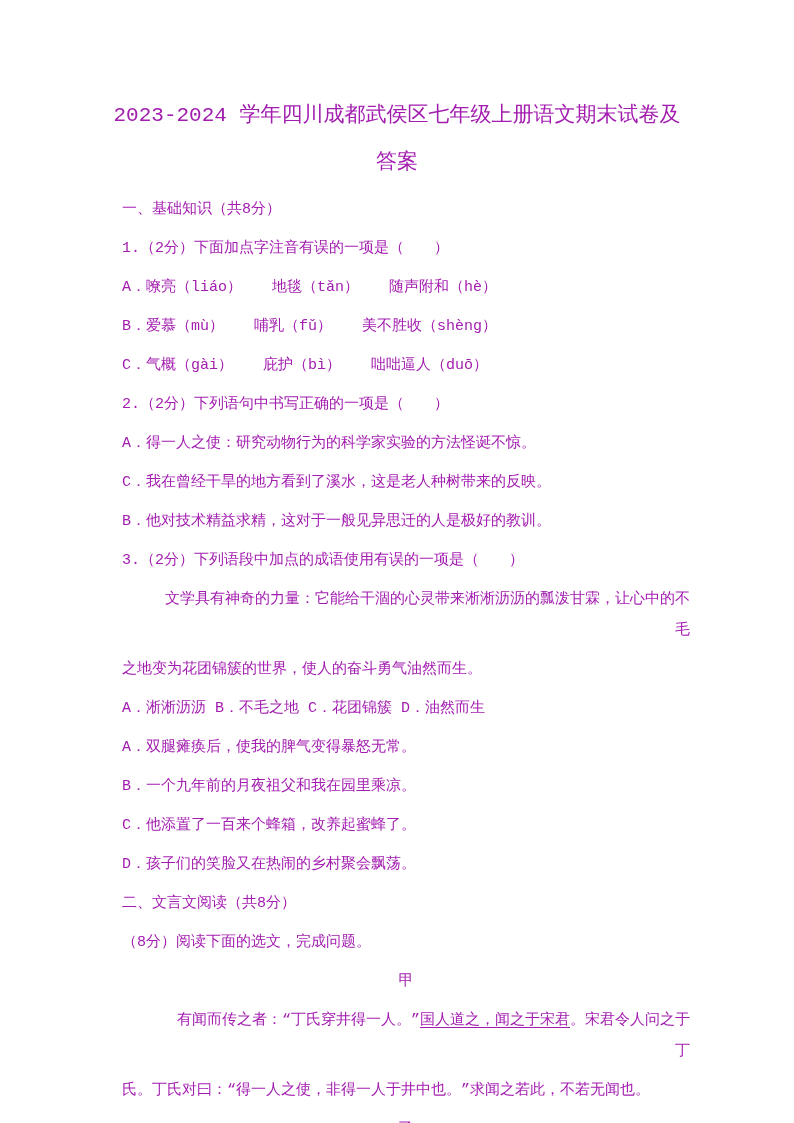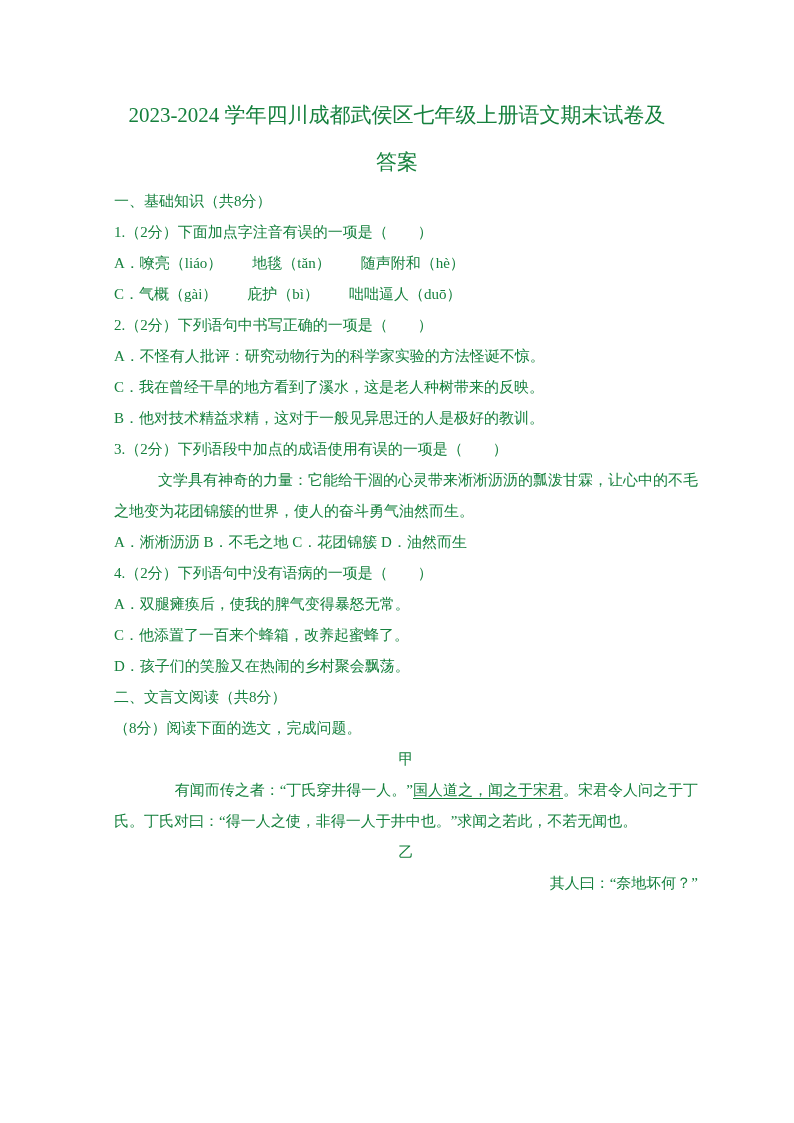--- a/index.html
+++ b/index.html
@@ -5,42 +5,42 @@
   html, body {
     margin: 0;
     padding: 0;
     background: #ffffff;
   }
   .page {
     position: relative;
     width: 794px;
     height: 1123px;
     background: #ffffff;
-    color: #15803d;
-    font-family: Liberation Serif, serif;
+    color: #a21caf;
+    font-family: Liberation Mono, monospace;
     overflow: hidden;
     box-sizing: border-box;
   }
   .title-block {
     padding-top: 92px;
     text-align: center;
     font-size: 21px;
     line-height: 47px;
   }
   .title-line {
     margin: 0;
     font-weight: normal;
   }
   .body-block {
     padding: 0 96px 0 114px;
     font-size: 15px;
     line-height: 31px;
   }
   .line {
-    margin: 0;
+    margin: 8px;
     white-space: pre-wrap;
   }
   .indent {
     text-indent: 42px;
     text-align: right;
   }
   .center {
     text-align: center;
     text-indent: 0;
   }
@@ -58,34 +58,35 @@
     <p class="title-line">2023-2024 学年四川成都武侯区七年级上册语文期末试卷及</p>
     <p class="title-line">答案</p>
   </header>
 
   <section class="body-block">
 
     <p class="line">一、基础知识（共8分）</p>
 
     <p class="line">1.（2分）下面加点字注音有误的一项是（　　）</p>
     <p class="line">A．嘹亮（liáo）　　地毯（tǎn）　　随声附和（hè）</p>
+    <p class="line">B．爱慕（mù）　　哺乳（fǔ）　　美不胜收（shèng）</p>
     <p class="line">C．气概（gài）　　庇护（bì）　　咄咄逼人（duō）</p>
 
     <p class="line">2.（2分）下列语句中书写正确的一项是（　　）</p>
-    <p class="line">A．不怪有人批评：研究动物行为的科学家实验的方法怪诞不惊。</p>
+    <p class="line">A．得一人之使：研究动物行为的科学家实验的方法怪诞不惊。</p>
     <p class="line">C．我在曾经干旱的地方看到了溪水，这是老人种树带来的反映。</p>
     <p class="line">B．他对技术精益求精，这对于一般见异思迁的人是极好的教训。</p>
 
     <p class="line">3.（2分）下列语段中加点的成语使用有误的一项是（　　）</p>
     <p class="line indent">文学具有神奇的力量：它能给干涸的心灵带来淅淅沥沥的瓢泼甘霖，让心中的不毛</p>
     <p class="line">之地变为花团锦簇的世界，使人的奋斗勇气油然而生。</p>
     <p class="line">A．淅淅沥沥 B．不毛之地 C．花团锦簇 D．油然而生</p>
 
-    <p class="line">4.（2分）下列语句中没有语病的一项是（　　）</p>
     <p class="line">A．双腿瘫痪后，使我的脾气变得暴怒无常。</p>
+    <p class="line">B．一个九年前的月夜祖父和我在园里乘凉。</p>
     <p class="line">C．他添置了一百来个蜂箱，改养起蜜蜂了。</p>
     <p class="line">D．孩子们的笑脸又在热闹的乡村聚会飘荡。</p>
 
     <p class="line">二、文言文阅读（共8分）</p>
     <p class="line">（8分）阅读下面的选文，完成问题。</p>
 
     <p class="line center">甲</p>
     <p class="line indent"><span>有闻而传之者：“丁氏穿井得一人。”</span><span class="u">国人道之，闻之于宋君</span><span>。宋君令人问之于丁</span></p>
     <p class="line">氏。丁氏对曰：“得一人之使，非得一人于井中也。”求闻之若此，不若无闻也。</p>
 

